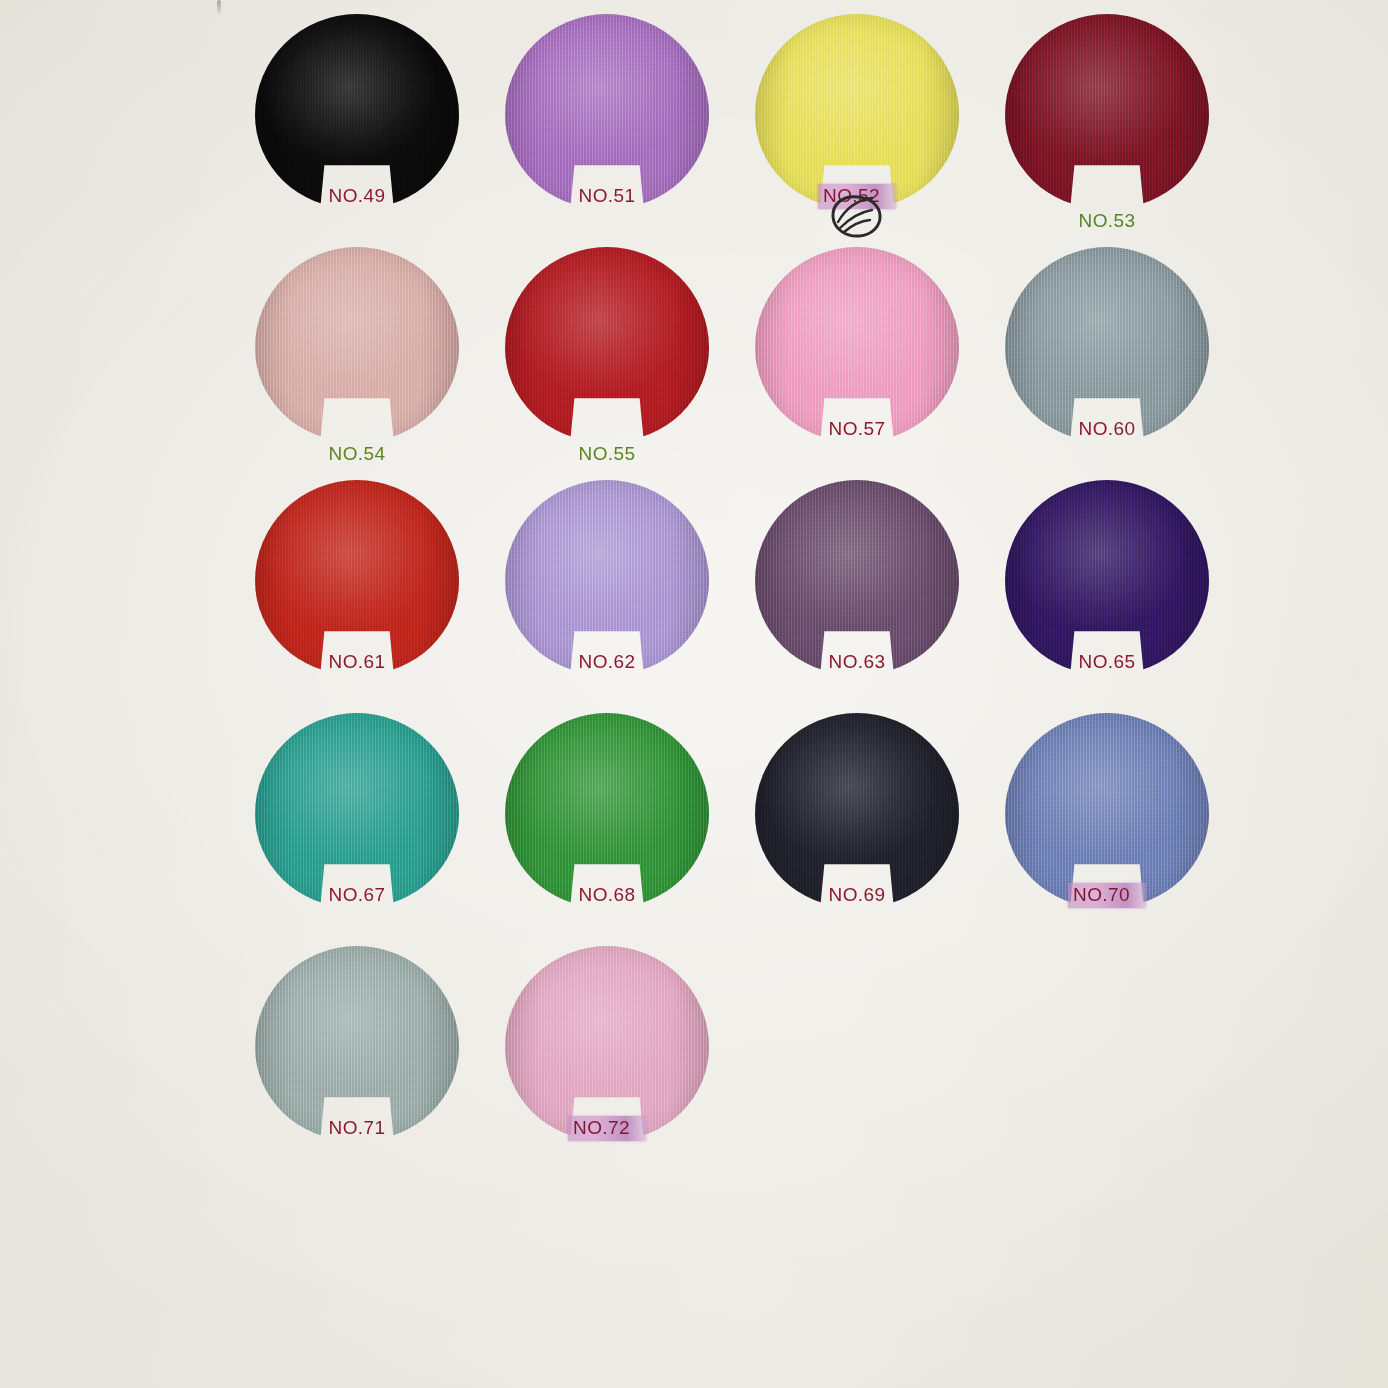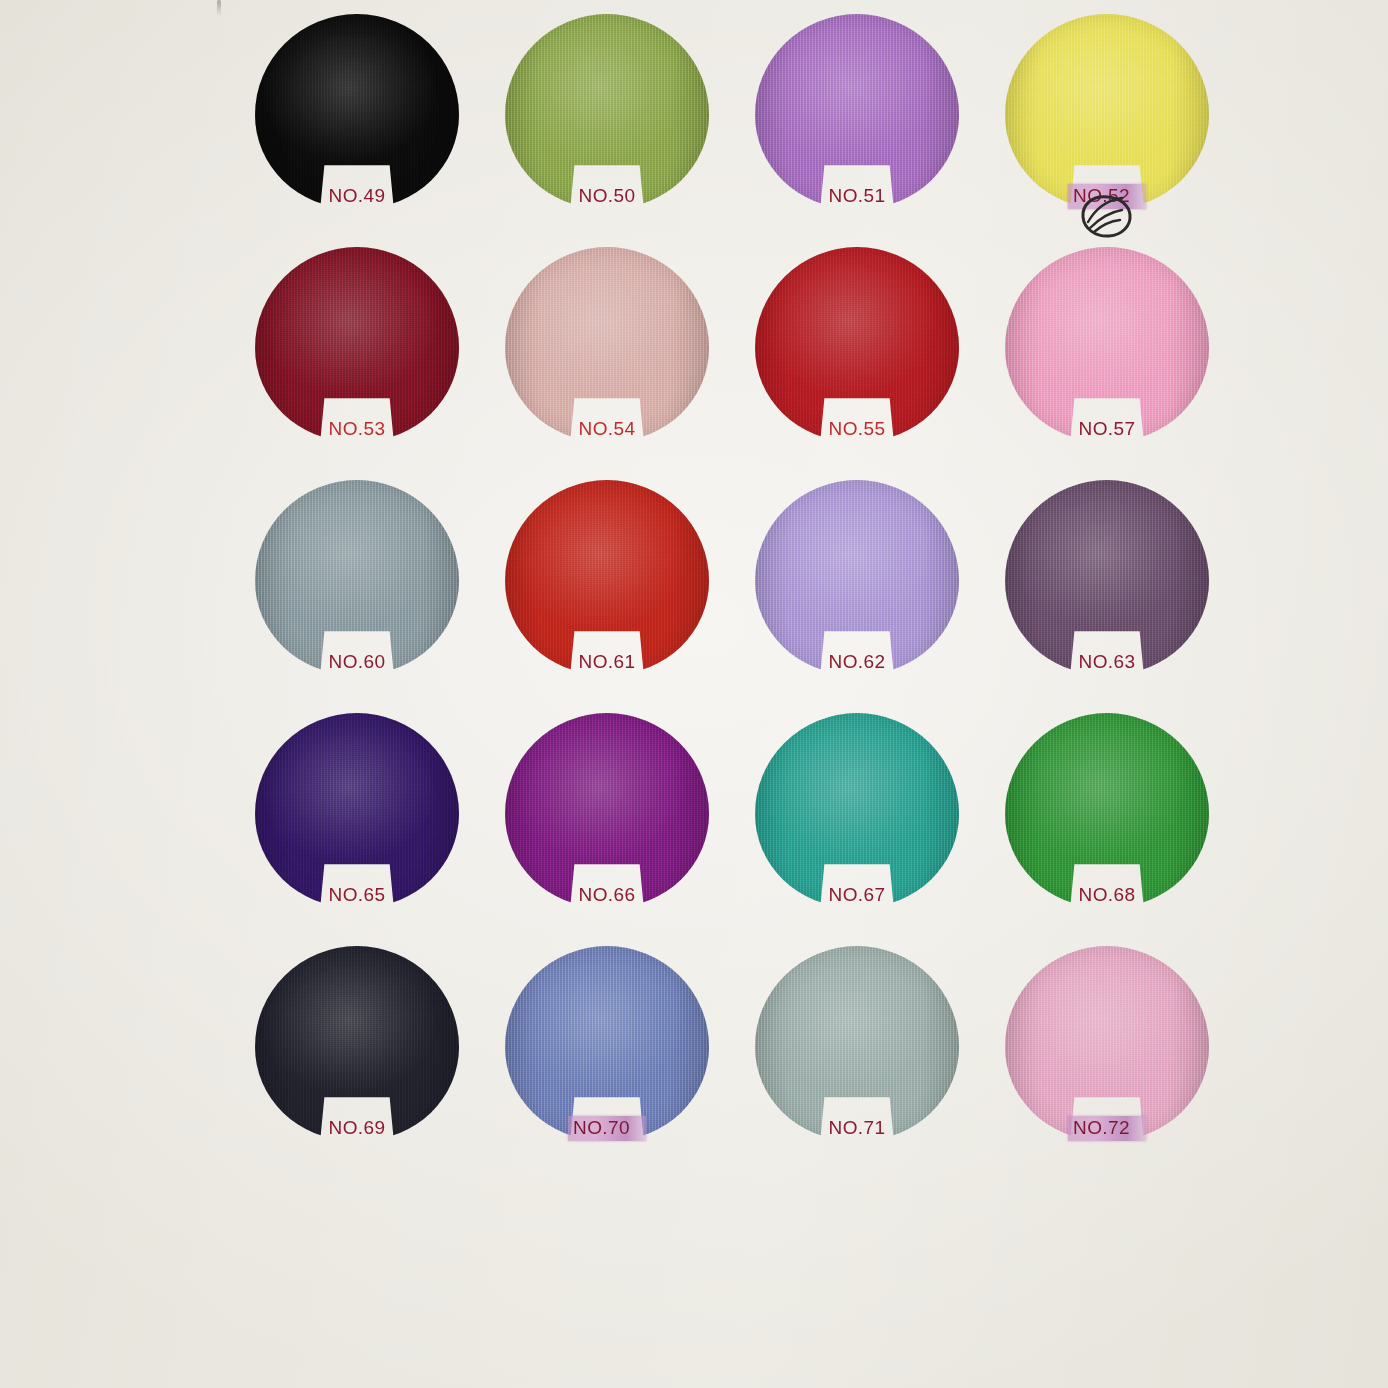--- a/index.html
+++ b/index.html
@@ -119,22 +119,23 @@
     white-space: nowrap;
   }
   .label .txt {
     display: inline-block;
     padding: 1px 5px 2px 5px;
     position: relative;
   }
 
   
   .label.faded {
-    color: #b91c1c;
+    color: #4d7c0f;
     opacity: 0.92;
+    margin-top: 25px;
   }
 
   
   .label.marked .txt {
     background: linear-gradient(90deg,
         rgba(196,140,196,0.62) 0%,
         rgba(214,160,208,0.78) 35%,
         rgba(183,124,186,0.80) 75%,
         rgba(205,160,210,0.45) 100%);
     box-shadow: 0 0 2px rgba(170,110,175,0.55);
@@ -171,26 +172,20 @@
 
 <div id="grid">
     <div class="cell">
       <div class="swatch-wrap">
         <div class="swatch" title="#0d0c0c" style="background: rgb(13, 12, 12);"></div>
       </div>
       <div class="label"><span class="txt">NO.49</span></div>
     </div>
     <div class="cell">
       <div class="swatch-wrap">
-        <div class="swatch" title="#8fa84f" style="background: rgb(143, 168, 79);"></div>
-      </div>
-      <div class="label"><span class="txt">NO.50</span></div>
-    </div>
-    <div class="cell">
-      <div class="swatch-wrap">
         <div class="swatch" title="#a872c0" style="background: rgb(168, 114, 192);"></div>
       </div>
       <div class="label"><span class="txt">NO.51</span></div>
     </div>
     <div class="cell">
       <div class="swatch-wrap">
         <div class="swatch" title="#e8e05e" style="background: rgb(232, 224, 94);"></div>
       </div>
       <div class="label marked"><span class="txt">NO.52</span></div>
       <svg class="pen-mark" viewBox="0 0 58 48">
@@ -247,26 +242,20 @@
       <div class="label"><span class="txt">NO.63</span></div>
     </div>
     <div class="cell">
       <div class="swatch-wrap">
         <div class="swatch" title="#331963" style="background: rgb(51, 25, 99);"></div>
       </div>
       <div class="label"><span class="txt">NO.65</span></div>
     </div>
     <div class="cell">
       <div class="swatch-wrap">
-        <div class="swatch" title="#7d2080" style="background: rgb(125, 32, 128);"></div>
-      </div>
-      <div class="label"><span class="txt">NO.66</span></div>
-    </div>
-    <div class="cell">
-      <div class="swatch-wrap">
         <div class="swatch" title="#2fa192" style="background: rgb(47, 161, 146);"></div>
       </div>
       <div class="label"><span class="txt">NO.67</span></div>
     </div>
     <div class="cell">
       <div class="swatch-wrap">
         <div class="swatch" title="#36963c" style="background: rgb(54, 150, 60);"></div>
       </div>
       <div class="label"><span class="txt">NO.68</span></div>
     </div>

